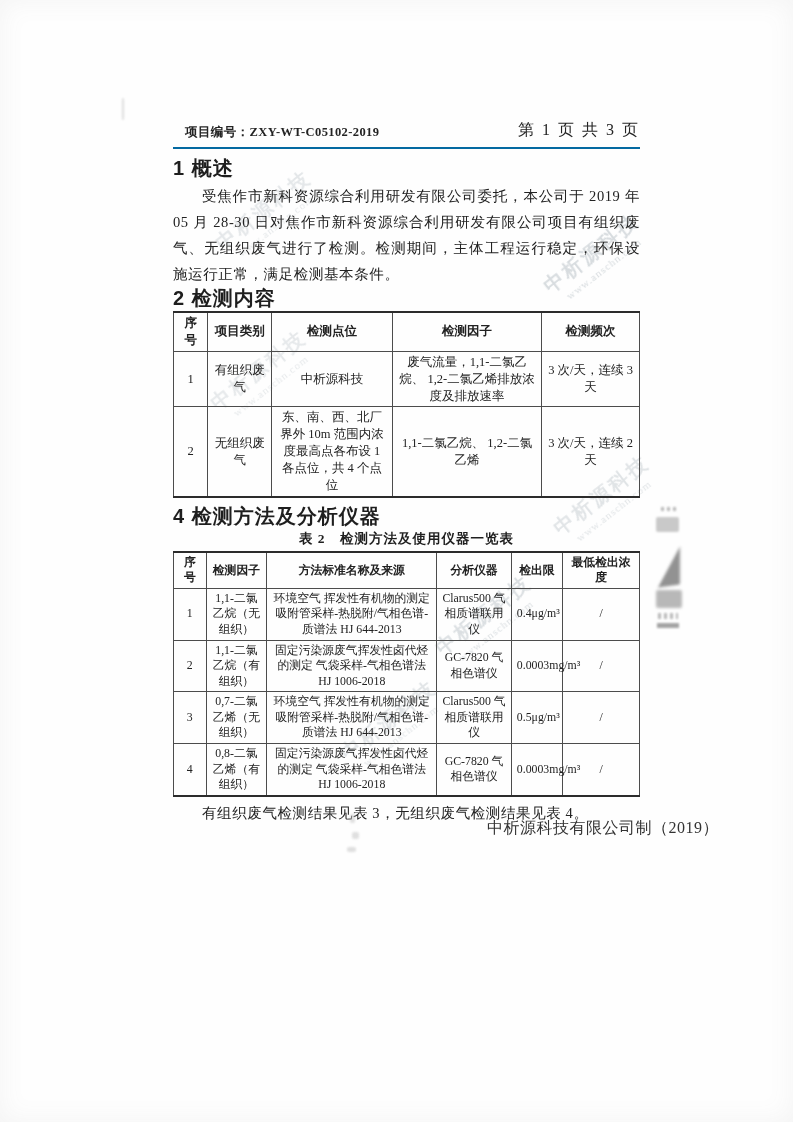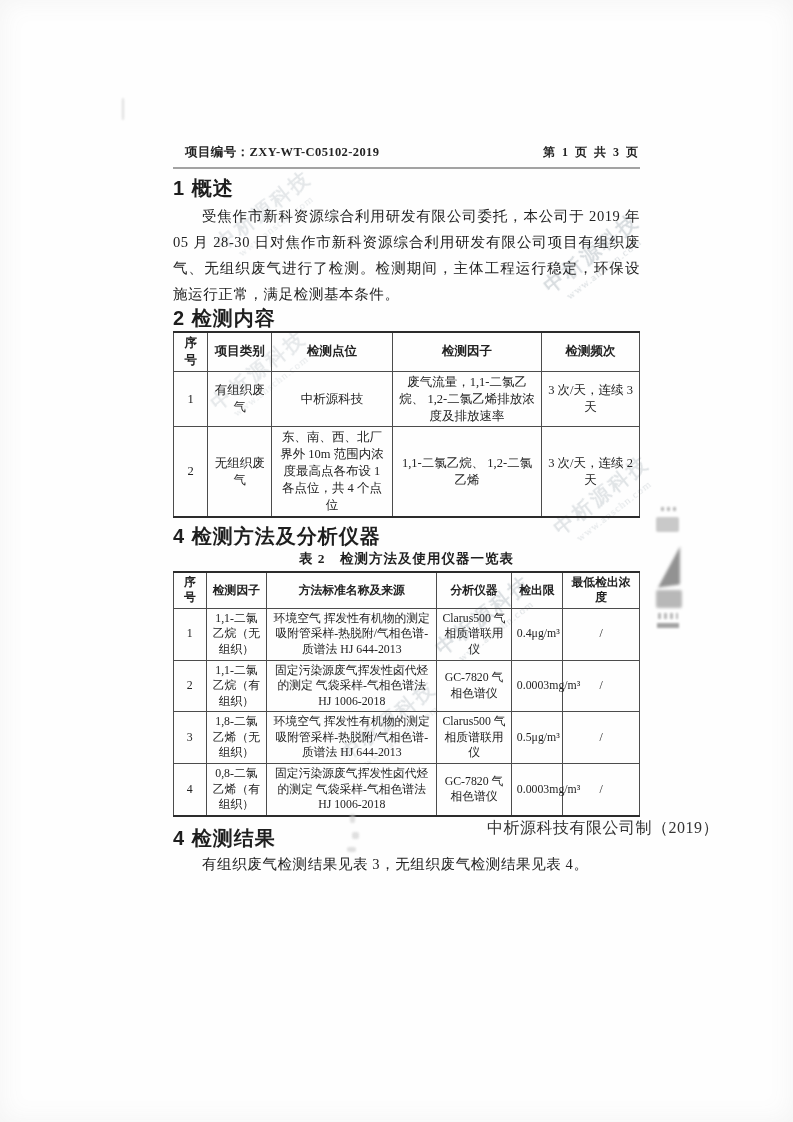--- a/index.html
+++ b/index.html
@@ -13,24 +13,24 @@
   
   .page::after{
     content:""; position:absolute; inset:0; pointer-events:none;
     box-shadow: inset 0 0 26px rgba(120,120,120,.08);
   }
 
   .doc { position:absolute; left:173px; top:120px; width:467px; }
 
   .doc-header{
     display:flex; justify-content:space-between; align-items:flex-end;
-    padding:0 0 6px 12px; border-bottom:2px solid #a3a3a3;
+    padding:0 0 6px 12px; border-bottom:2px solid #0369a1;
   }
   .project-no{ font-size:12.5px; font-weight:700; letter-spacing:.4px; }
-  .page-no{ font-size:12px; font-weight:700; letter-spacing:2px;margin-top:24px; }
+  .page-no{ font-size:16px; font-weight:400; letter-spacing:2px; }
 
   h2.sec{
     font-family:"Liberation Sans","DejaVu Sans",sans-serif;
     font-size:20px; font-weight:700; line-height:20px; letter-spacing:1px;
     margin-top:9px; color:#1e1e1e;
   }
   h2.sec.s2{ margin-top:1px; }
   h2.sec.s3{ margin-top:8px; }
   h2.sec.s4{ margin-top:11px; }
 
@@ -194,38 +194,37 @@
       <tr class="r2">
         <td>2</td>
         <td>1,1-二氯乙烷（有组织）</td>
         <td>固定污染源废气挥发性卤代烃的测定 气袋采样-气相色谱法　HJ 1006-2018</td>
         <td>GC-7820 气相色谱仪</td>
         <td>0.0003mg/m³</td>
         <td>/</td>
       </tr>
       <tr class="r3">
         <td>3</td>
-        <td>1,8-二氯乙烯（无组织）</td>
+        <td>0,7-二氯乙烯（无组织）</td>
         <td>环境空气 挥发性有机物的测定 吸附管采样-热脱附/气相色谱-质谱法 HJ 644-2013</td>
         <td>Clarus500 气相质谱联用仪</td>
         <td>0.5μg/m³</td>
         <td>/</td>
       </tr>
       <tr class="r4">
         <td>4</td>
         <td>0,8-二氯乙烯（有组织）</td>
         <td>固定污染源废气挥发性卤代烃的测定 气袋采样-气相色谱法　HJ 1006-2018</td>
         <td>GC-7820 气相色谱仪</td>
         <td>0.0003mg/m³</td>
         <td>/</td>
       </tr>
     </tbody>
       </table>
 
-    <h2 class="sec s4">4 检测结果</h2>
     <p class="body-text short">有组织废气检测结果见表 3，无组织废气检测结果见表 4。</p>
 
   </div>
 
   <div class="footer-note">中析源科技有限公司制（2019）</div>
 
   <div class="art smudge-dots blur1" style="left:661px; top:507px; width:17px; height:4px;"></div>
   <div class="art smudge-box blur1" style="left:656px; top:517px; width:23px; height:15px; opacity:.45;"></div>
   <div class="art smudge-tri blur2" style="left:658px; top:548px;"></div>
   <div class="art smudge-box blur2" style="left:656px; top:590px; width:26px; height:18px;"></div>

